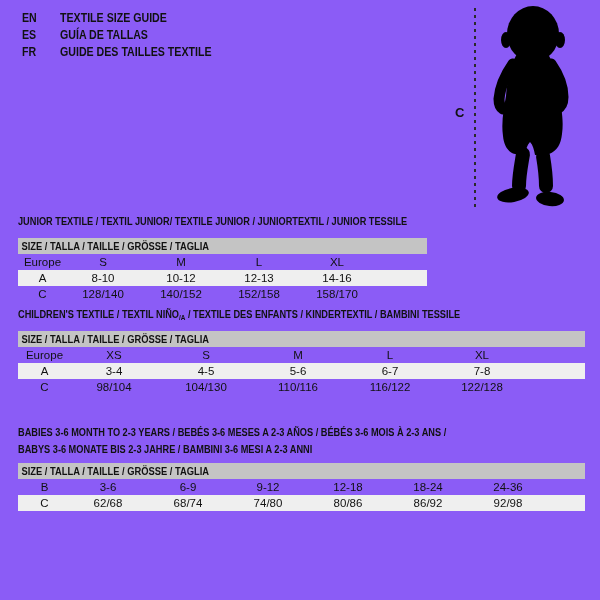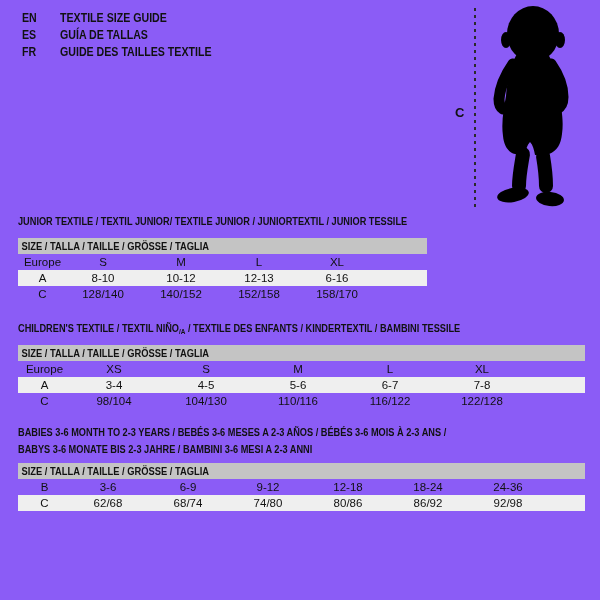--- a/index.html
+++ b/index.html
@@ -18,21 +18,21 @@
   .dotted-line {
     position:absolute; left:474px; top:8px; width:2px; height:199px;
     background:repeating-linear-gradient(to bottom, #2a2a2a 0 3px, transparent 3px 7px);
   }
   .height-label { position:absolute; left:455px; top:105px; font-size:13px; font-weight:bold; }
   .baby-svg { position:absolute; left:479px; top:4px; }
 
   
   .sec { position:absolute; left:18px; }
   #sec-junior   { top:214px; width:409px; }
-  #sec-children { top:321px; width:567px; }
+  #sec-children { top:307px; width:567px; }
   #sec-babies   { top:425px; width:567px; }
   .sec-title {
     font-size:11.5px; font-weight:bold; white-space:nowrap;
     transform:scaleX(0.8); transform-origin:left center;
     height:14px; line-height:14px;
   }
   .sec-title .sub { font-size:8px; vertical-align:-2px; }
   .sec-title.line2 { margin-top:3px; }
 
   table { border-collapse:collapse; table-layout:fixed; width:100%; margin-top:10px; }
@@ -106,21 +106,21 @@
         <td>M</td>
         <td>L</td>
         <td>XL</td>
         <td></td>
       </tr>
       <tr class="shaded">
         <td class="lab">A</td>
         <td>8-10</td>
         <td>10-12</td>
         <td>12-13</td>
-        <td>6-16</td>
+        <td>14-16</td>
         <td></td>
       </tr>
       <tr>
         <td class="lab">C</td>
         <td>128/140</td>
         <td>140/152</td>
         <td>152/158</td>
         <td>158/170</td>
         <td></td>
       </tr>

